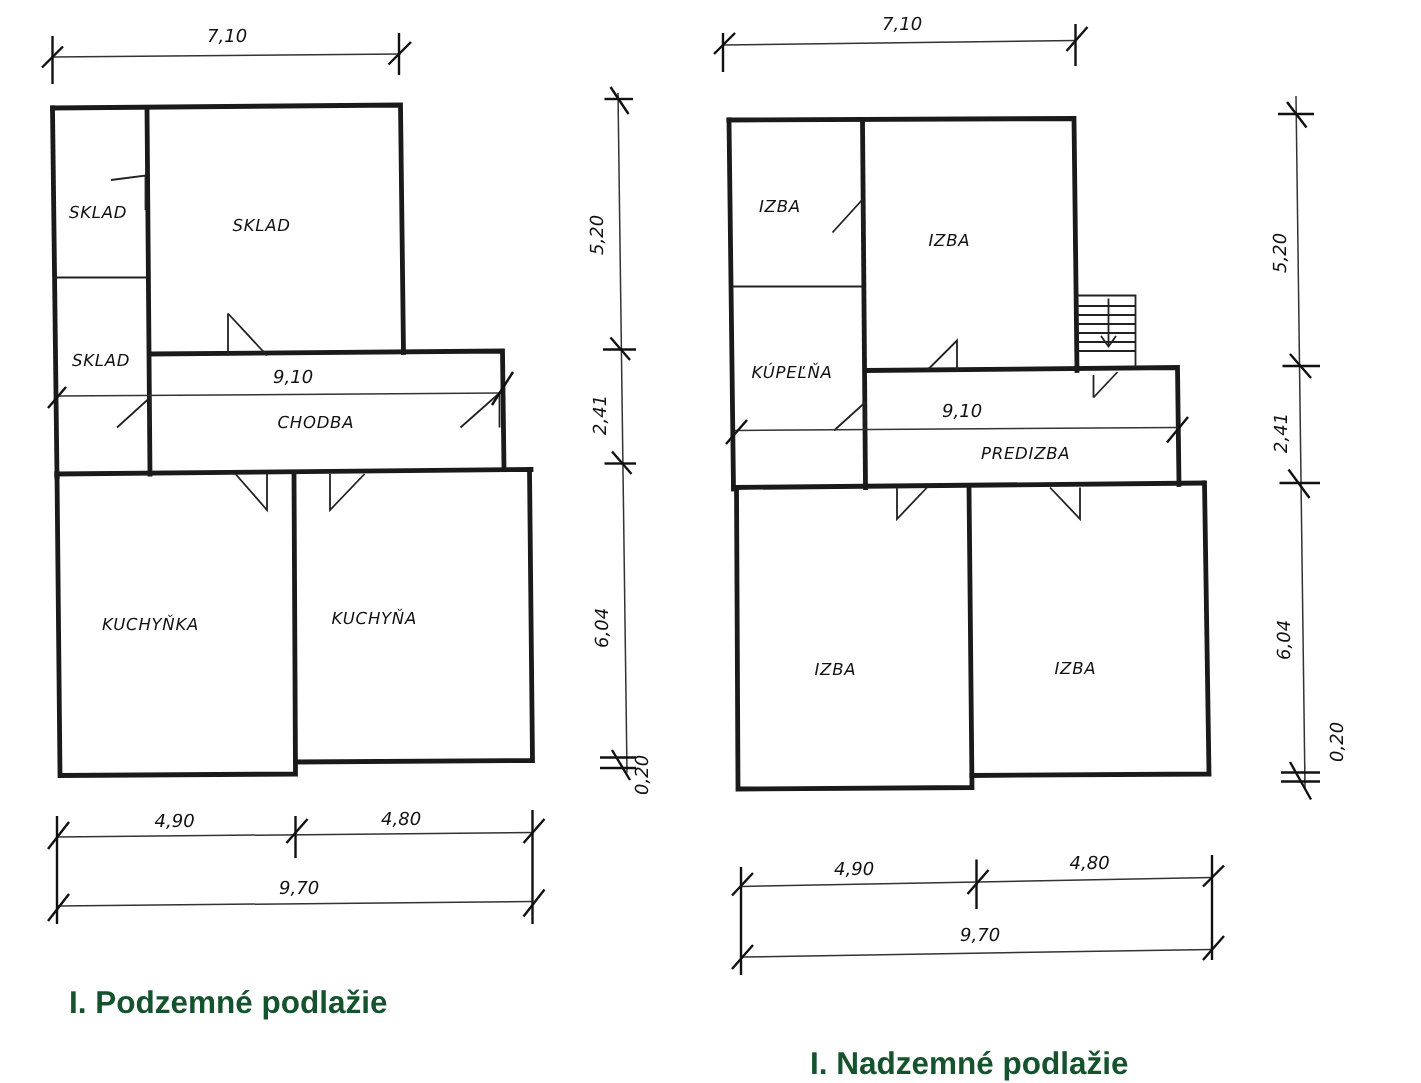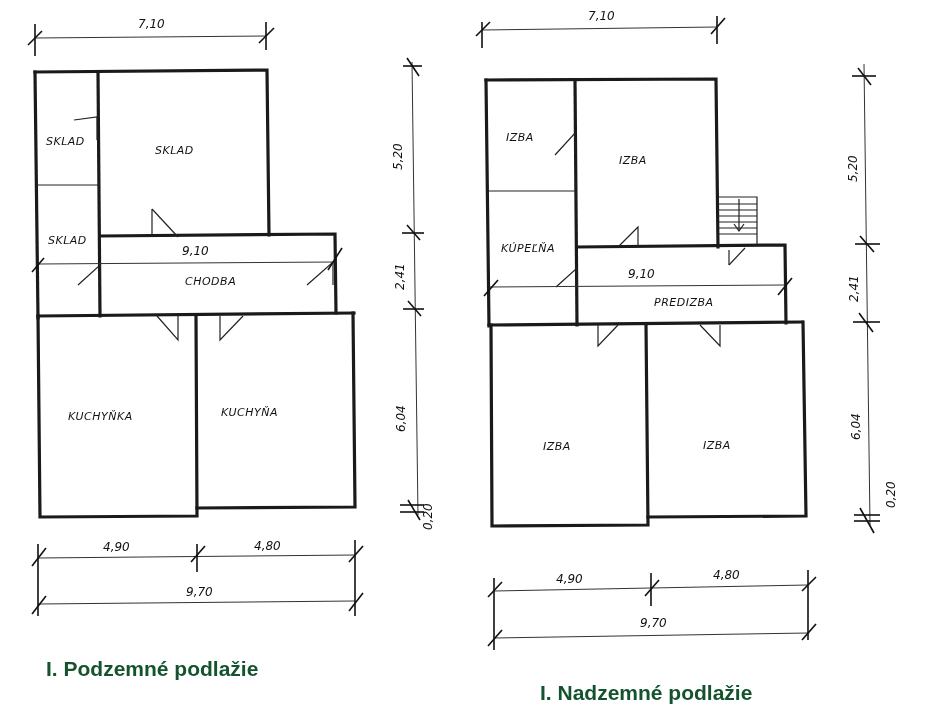--- a/index.html
+++ b/index.html
@@ -177,13 +177,13 @@
       <line class="tick" x1="860" y1="508" x2="874" y2="533"></line>
       <text class="handnum" transform="translate(857,182) rotate(-90)">5,20</text>
       <text class="handnum" transform="translate(858,302) rotate(-90)">2,41</text>
       <text class="handnum" transform="translate(860,440) rotate(-90)">6,04</text>
       <text class="handnum" transform="translate(895,508) rotate(-90)">0,20</text>
     </g>
   </g>
 </svg>
 
 <div class="caption" style="left:46px; top:657px;">I. Podzemné podlažie</div>
-<div class="caption" style="left:540px; top:681px;">I. Nadzemné podlažie</div>
+<div class="caption" style="left:540px; top:698px;">I. Nadzemné podlažie</div>
 
 </body></html>

